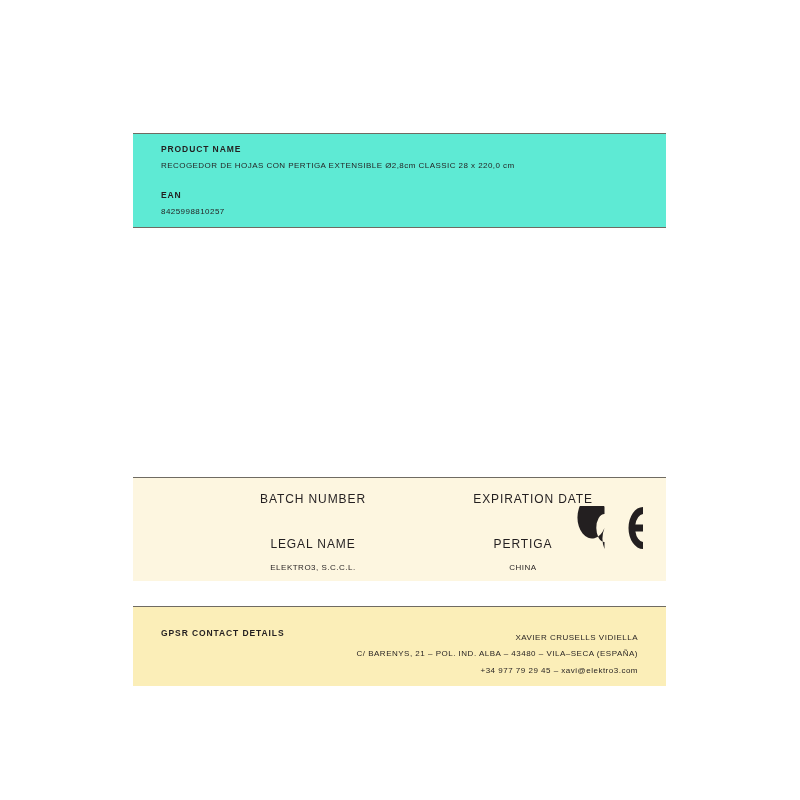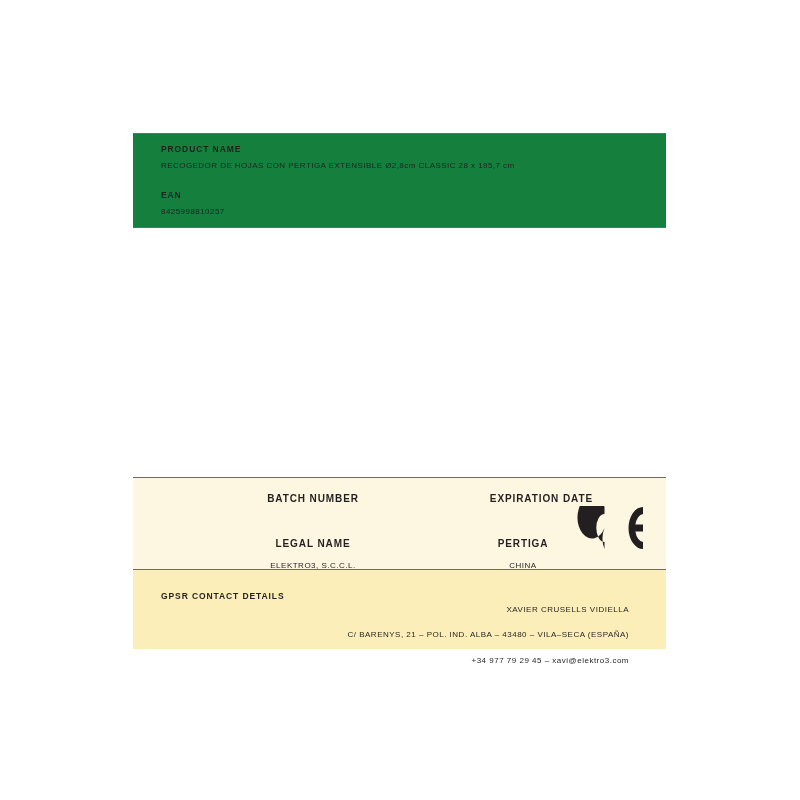--- a/index.html
+++ b/index.html
@@ -23,21 +23,21 @@
     width: 800px;
     height: 800px;
   }
 
   
   .top-block {
     position: absolute;
     left: 133px;
     top: 133px;
     width: 533px;
-    background: #15803d;
+    background: #5eead4;
     border-top: 1px solid #6f6b62;
     border-bottom: 1px solid #6f6b62;
     padding: 11px 0 10px 0;
     box-sizing: border-box;
   }
   .field {
     padding: 0 28px;
   }
   .field-label {
     font-size: 8.5px;
@@ -71,22 +71,22 @@
   }
   .cols {
     position: relative;
     height: 100%;
   }
   .col {
     position: absolute;
     text-align: center;
   }
   .col-label {
-    font-size: 10px;
-    font-weight: bold;
+    font-size: 12px;
+    font-weight: normal;
     letter-spacing: 0.9px;
     margin: 0 0 8px 0;
     line-height: 1.1;
     white-space: nowrap;
   }
   .col-value {
     font-size: 8px;
     letter-spacing: 0.5px;
     margin: 12px;
     line-height: 1.2;
@@ -103,21 +103,21 @@
     top: 28px;
     width: 70px;
     height: 44px;
   }
   .ce-mark svg { display: block; }
 
   
   .gpsr-block {
     position: absolute;
     left: 133px;
-    top: 569px;
+    top: 606px;
     width: 533px;
     height: 80px;
     background: #fbeeb8;
     border-top: 1px solid #6f6b62;
     box-sizing: border-box;
   }
   .gpsr-label {
     position: absolute;
     left: 28px;
     top: 22px;
@@ -130,33 +130,33 @@
   .gpsr-lines {
     position: absolute;
     right: 24px;
     top: 21px;
     text-align: right;
   }
   .gpsr-line {
     font-size: 8px;
     letter-spacing: 0.5px;
     line-height: 1.55;
-    margin: 13px;
+    margin: 4px;
     white-space: nowrap;
   }
 </style>
 </head>
 <body>
 
 <div class="sheet">
 
   <div class="top-block">
     <div class="field">
       <p class="field-label">PRODUCT NAME</p>
-      <p class="field-value">RECOGEDOR DE HOJAS CON PERTIGA EXTENSIBLE Ø2,8cm  CLASSIC 28 x 195,7 cm</p>
+      <p class="field-value">RECOGEDOR DE HOJAS CON PERTIGA EXTENSIBLE Ø2,8cm  CLASSIC 28 x 220,0 cm</p>
     </div>
     <div class="field-gap"></div>
     <div class="field">
       <p class="field-label">EAN</p>
       <p class="field-value">8425998810257</p>
     </div>
   </div>
 
   <div class="lower-block">
     <div class="cols">

